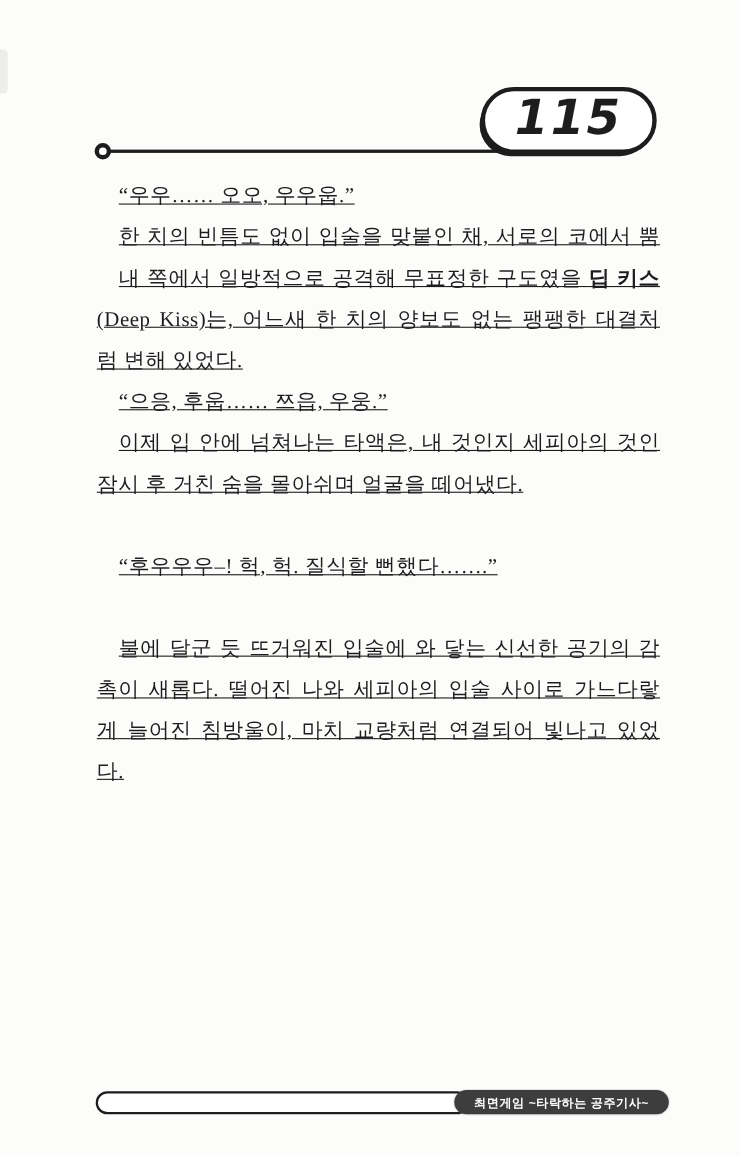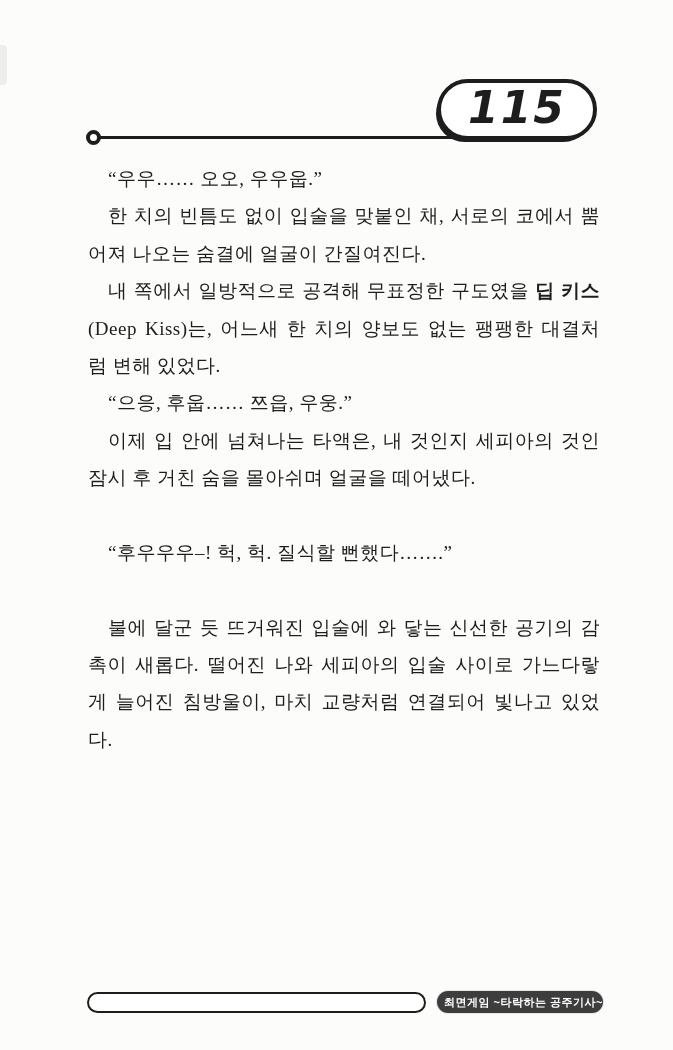--- a/index.html
+++ b/index.html
@@ -37,41 +37,42 @@
     font-family: "DejaVu Sans", "Liberation Sans", sans-serif;
     font-style: italic; font-weight: 800; font-size: 44px;
     letter-spacing: 2px; transform: translateY(-1px);
   }
 
   
   .body-text {
     position: absolute; left: 88px; top: 160px; width: 512px;
     font-size: 19px; line-height: 37.4px;
     letter-spacing: 0.5px;
+    text-decoration: underline;
   }
   .line { height: 37.4px; white-space: pre; }
   .line.indent { padding-left: 20px; }
   .line.justify {
     white-space: normal;
     text-align: justify; text-align-last: justify;
     text-justify: inter-word;
   }
   .line.blank { height: 37.4px; }
   .line .bold { font-weight: 700; }
 
   
   .footer-pill {
     position: absolute; left: 87px; top: 992px; width: 335px; height: 17px;
     border: 2.5px solid var(--ink, #1d1d1d); border-radius: 12px;
     background: #fff;
   }
   .footer-badge {
-    position: absolute; left: 437px; top: 991px; width: 166px; height: 22px;
+    position: absolute; left: 413px; top: 991px; width: 195px; height: 22px;
     background: var(--badge-bg, #3d3d3d); border-radius: 12px;
-    display: flex; align-items: center; justify-content: flex-end;
+    display: flex; align-items: center; justify-content: center;
     box-shadow: 0 0 0 1px #55555522;
   }
   .footer-badge span {
     color: var(--badge-text, #fff);
     font-family: "Liberation Sans", "DejaVu Sans", sans-serif;
     font-size: 11px; font-weight: 700; letter-spacing: 0.5px;
     white-space: nowrap;
   }
 </style>
 </head>
@@ -82,21 +83,20 @@
   <div class="scan-smudge"></div>
   <div class="rule-line"></div>
   <div class="rule-circle"></div>
   <div class="page-capsule">
     <span class="num">115</span>
   </div>
 
   <div class="body-text" id="body-lines">
       <div class="line indent">“우우…… 오오, 우우웁.”</div>
       <div class="line indent justify">한 치의 빈틈도 없이 입술을 맞붙인 채, 서로의 코에서 뿜</div>
-      <div class="line">어져 나오는 숨결에 얼굴이 간질여진다.</div>
       <div class="line indent justify"><span>내 쪽에서 일방적으로 공격해 무표정한 구도였을 </span><span class="bold">딥 키스</span></div>
       <div class="line justify">(Deep Kiss)는, 어느새 한 치의 양보도 없는 팽팽한 대결처</div>
       <div class="line">럼 변해 있었다.</div>
       <div class="line indent">“으응, 후웁…… 쯔읍, 우웅.”</div>
       <div class="line indent justify">이제 입 안에 넘쳐나는 타액은, 내 것인지 세피아의 것인</div>
       <div class="line">잠시 후 거친 숨을 몰아쉬며 얼굴을 떼어냈다.</div>
       <div class="line blank"></div>
       <div class="line indent">“후우우우–! 헉, 헉. 질식할 뻔했다…….”</div>
       <div class="line blank"></div>
       <div class="line indent justify">불에 달군 듯 뜨거워진 입술에 와 닿는 신선한 공기의 감</div>

